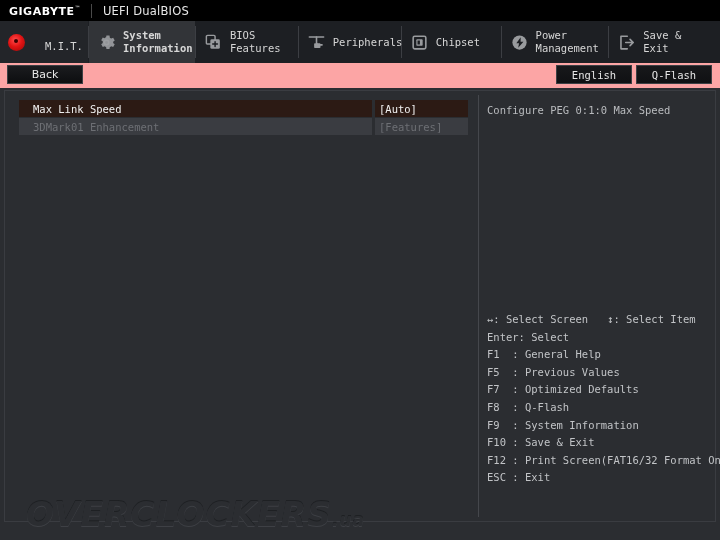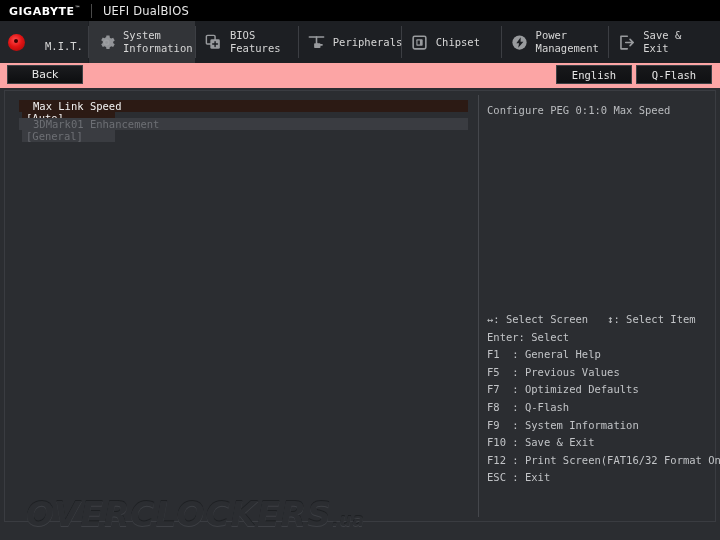--- a/index.html
+++ b/index.html
@@ -71,20 +71,21 @@
     height: 100%;
     box-sizing: border-box;
     padding: 0 8px;
     position: relative;
   }
   .tab.active {
     background: #232529;
   }
   .tab.lighter {
     background: #323438;
+    font-weight: bold;
   }
   .tab .tlabel {
     font-family: "DejaVu Sans Mono", monospace;
     font-size: 10.5px;
     line-height: 13px;
     color: #d7d7d7;
     white-space: pre-line;
     margin-left: 7px;
   }
   .tab-div {
@@ -181,21 +182,20 @@
     box-sizing: border-box;
     padding: 12px 0 0 8px;
   }
 
   
   .row {
     display: flex;
     height: 17px;
     align-items: stretch;
     margin: 0 10px 1px 14px;
-    flex-direction: column;
   }
   .row .rlabel {
     flex: 1;
     display: flex;
     align-items: center;
     padding-left: 14px;
     font-size: 10.5px;
     box-sizing: border-box;
   }
   .row .rvalue {
@@ -370,21 +370,21 @@
 
     <div id="leftpane">
 
       <div class="row selected">
         <div class="rlabel">Max Link Speed</div>
         <div class="rvalue">[Auto]</div>
       </div>
 
       <div class="row disabled">
         <div class="rlabel">3DMark01 Enhancement</div>
-        <div class="rvalue">[General]</div>
+        <div class="rvalue">[Features]</div>
       </div>
 
     </div>
 
     <div id="pane-div"></div>
 
     <div id="rightpane">
       <div id="helptext">Configure PEG 0:1:0 Max Speed</div>
 
       <div id="keylegend">

